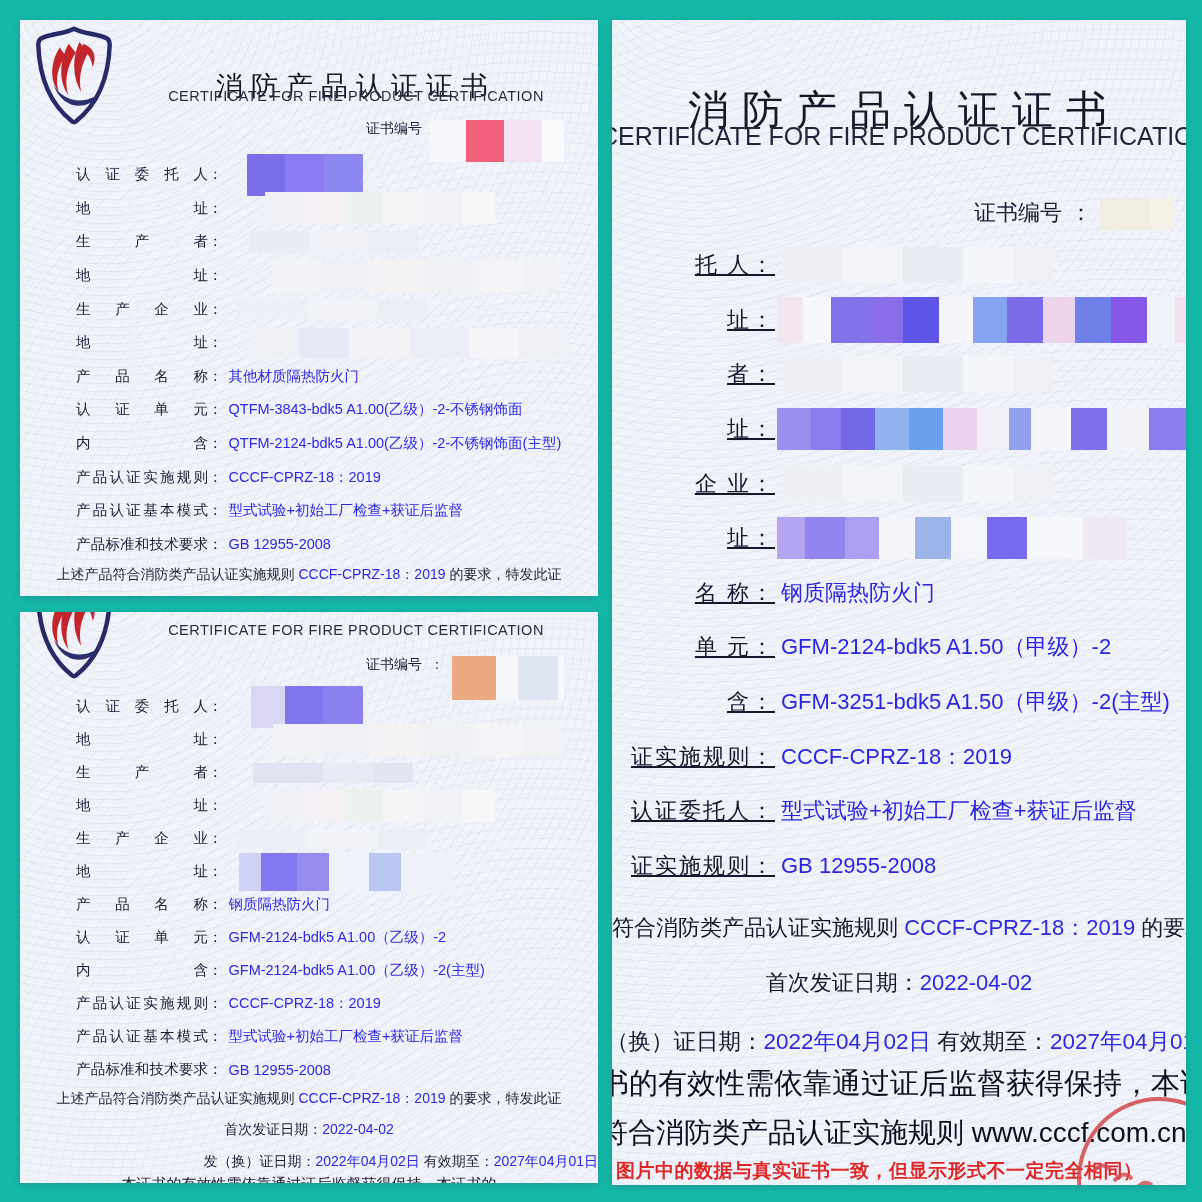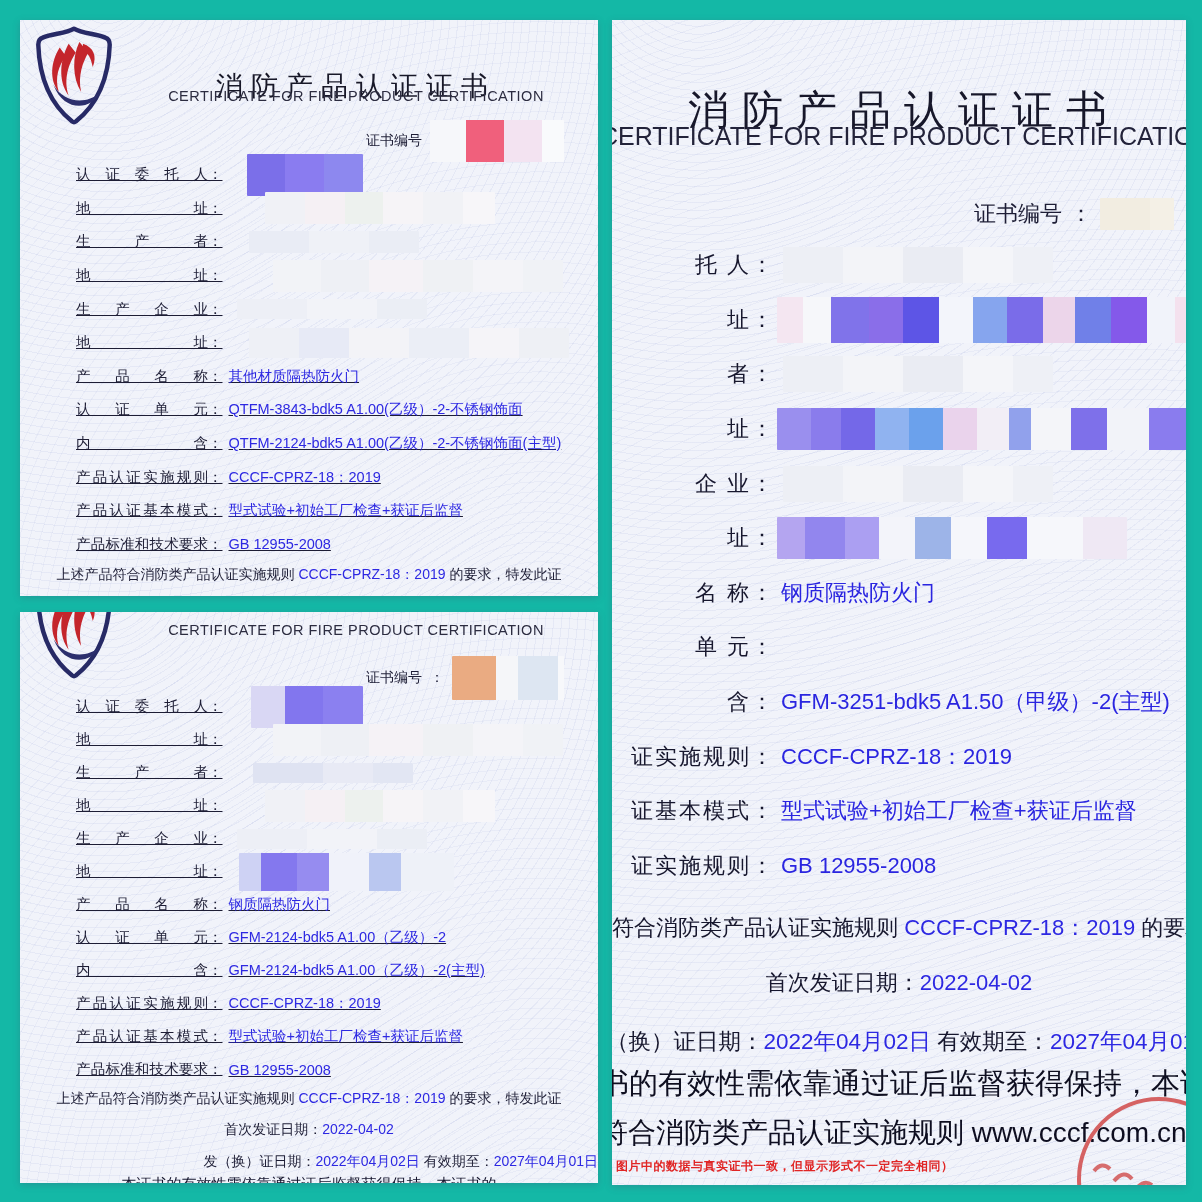--- a/index.html
+++ b/index.html
@@ -16,29 +16,29 @@
 
   .logo{position:absolute;left:8px;top:6px;width:92px;height:100px;}
   .p2 .logo{top:-32px;}
 
   .title1{position:absolute;top:30px;left:104px;right:10px;text-align:center;
     font-size:27px;letter-spacing:8px;color:#181828;font-weight:500;}
   .sub1{position:absolute;top:68px;left:104px;right:10px;text-align:center;
     font-size:14.5px;letter-spacing:.5px;color:#2c2c40;}
   .p2 .sub1{top:10px;}
 
-  .certno{position:absolute;display:flex;align-items:center;gap:8px;font-size:14px;color:#1d1d35;}
+  .certno{position:absolute;display:flex;align-items:flex-start;gap:8px;font-size:14px;color:#1d1d35;}
   .p1 .certno{top:100px;right:34px;}
   .p2 .certno{top:44px;right:34px;}
   .p3 .certno{top:178px;right:12px;font-size:22px;}
 
   .fields{position:absolute;left:56px;right:6px;}
   .p1 .fields{top:138px;}
   .p2 .fields{top:78px;}
-  .frow{display:flex;align-items:center;font-size:14.5px;color:#1d1d35;text-decoration:underline;}
+  .frow{display:flex;align-items:center;font-size:14.5px;color:#1d1d35;}
   .p1 .frow{height:33.6px;}
   .p2 .frow{height:33px;}
   .fl{flex:0 0 132px;text-align:justify;text-align-last:justify;white-space:nowrap;}
   .fc{margin-right:6px;}
   .fv{color:#2d28e2;white-space:nowrap;}
   .blue{color:#2d28e2;}
 
   .cline{position:absolute;left:0;right:0;text-align:center;color:#1d1d35;white-space:nowrap;}
   .p1 .foot{top:546px;font-size:14px;}
   .p2 .foot{top:478px;font-size:14px;}
@@ -46,29 +46,29 @@
   .p2 .reissue{top:541px;font-size:14px;text-align:right;}
   .p2 .cut{top:563px;font-size:15px;color:#14142c;}
 
   
   .title3{position:absolute;top:36px;left:0;right:0;text-align:center;font-size:41px;
     letter-spacing:13px;padding-left:10px;color:#17172a;font-weight:500;}
   .sub3{position:absolute;top:102px;left:-12px;right:-12px;text-align:center;font-size:25px;
     color:#23233a;white-space:nowrap;}
   .fields3{position:absolute;top:218px;left:10px;right:4px;}
   .frow3{display:flex;align-items:center;height:54.6px;font-size:22px;color:#17172e;}
-  .fl3{flex:0 0 153px;text-align:right;letter-spacing:2px;white-space:nowrap;}
+  .fl3{flex:0 0 153px;text-align:right;letter-spacing:2px;white-space:nowrap;text-decoration:underline;}
   .fv3{color:#2a25e0;white-space:nowrap;margin-left:6px;}
   .conform3{position:absolute;top:893px;left:0;right:0;text-align:center;font-size:22px;
     color:#17172e;white-space:nowrap;}
   .first3{position:absolute;top:948px;left:0;right:0;text-align:center;font-size:22px;color:#17172e;}
   .reissue3{position:absolute;top:1006px;left:-6px;font-size:22.5px;color:#17172e;white-space:nowrap;}
   .validity3{position:absolute;top:1044px;left:-12px;font-size:29px;color:#0e0e20;white-space:nowrap;}
   .info3{position:absolute;top:1094px;left:-12px;font-size:28px;color:#0e0e20;white-space:nowrap;}
-  .red3{position:absolute;top:1138px;left:4px;font-size:12px;font-weight:bold;color:#e02525;
+  .red3{position:absolute;top:1138px;left:4px;font-size:19px;font-weight:bold;color:#e02525;
     letter-spacing:.5px;white-space:nowrap;}
   .stamp{position:absolute;right:-28px;bottom:-16px;width:180px;height:140px;}
 
   
   .mz{flex:0 0 auto;filter:blur(.6px);border-radius:1px;}
   .mc1-no{width:134px;height:42px;background:linear-gradient(90deg,#f6f7fa 0 36px,#f0607c 36px 74px,#f3e3f1 74px 112px,#f9fafc 112px 134px);}
   .mc1-owner{width:116px;height:42px;margin-left:18px;background:linear-gradient(90deg,#7b6fe9 0 38px,#8a7cf0 38px 77px,#8d88ef 77px 116px);}
   .mfa{width:230px;height:32px;margin-left:36px;background:linear-gradient(90deg,#f0f1f6 0 40px,#f5f0f4 40px 80px,#edf1ee 80px 118px,#f6f4f7 118px 158px,#f1f2f6 158px 198px,#f7f6f9 198px 230px);}
   .mfb{width:290px;height:32px;margin-left:44px;background:linear-gradient(90deg,#f2f3f7 0 48px,#eef0f5 48px 96px,#f5f2f6 96px 150px,#eff1f4 150px 200px,#f4f4f8 200px 250px,#f0f2f6 250px 290px);}
   .mfb2{width:320px;height:30px;margin-left:20px;background:linear-gradient(90deg,#eef0f6 0 50px,#e7eaf6 50px 100px,#f3f3f7 100px 160px,#ebeef6 160px 220px,#f5f4f8 220px 270px,#eef0f5 270px 320px);}
@@ -292,31 +292,32 @@
       <div class="frow3">
           <span class="fl3">址：</span>
           <div class="mz mc3-addr3"></div>
         </div>
       <div class="frow3">
           <span class="fl3">名 称：</span>
           <span class="fv3">钢质隔热防火门</span>
         </div>
       <div class="frow3">
           <span class="fl3">单 元：</span>
+          <span class="fv3">GFM-2124-bdk5 A1.50（甲级）-2</span>
         </div>
       <div class="frow3">
           <span class="fl3">含：</span>
           <span class="fv3">GFM-3251-bdk5 A1.50（甲级）-2(主型)</span>
         </div>
       <div class="frow3">
           <span class="fl3">证实施规则：</span>
           <span class="fv3">CCCF-CPRZ-18：2019</span>
         </div>
       <div class="frow3">
-          <span class="fl3">证基本模式：</span>
+          <span class="fl3">认证委托人：</span>
           <span class="fv3">型式试验+初始工厂检查+获证后监督</span>
         </div>
       <div class="frow3">
           <span class="fl3">证实施规则：</span>
           <span class="fv3">GB 12955-2008</span>
         </div>
     </div>
     <div class="conform3">
       <span>符合消防类产品认证实施规则 </span><span class="blue">CCCF-CPRZ-18：2019</span><span> 的要求</span>
     </div>

